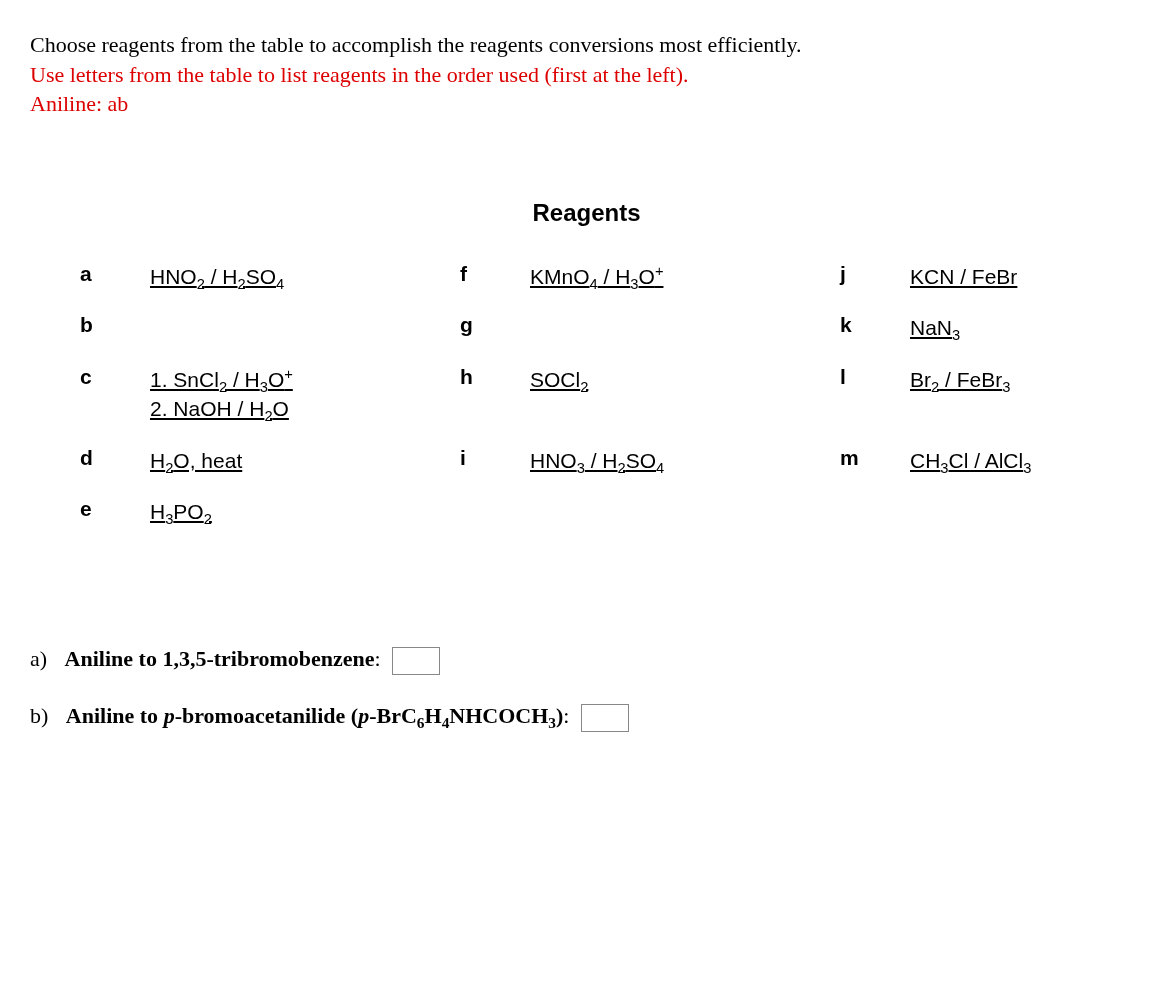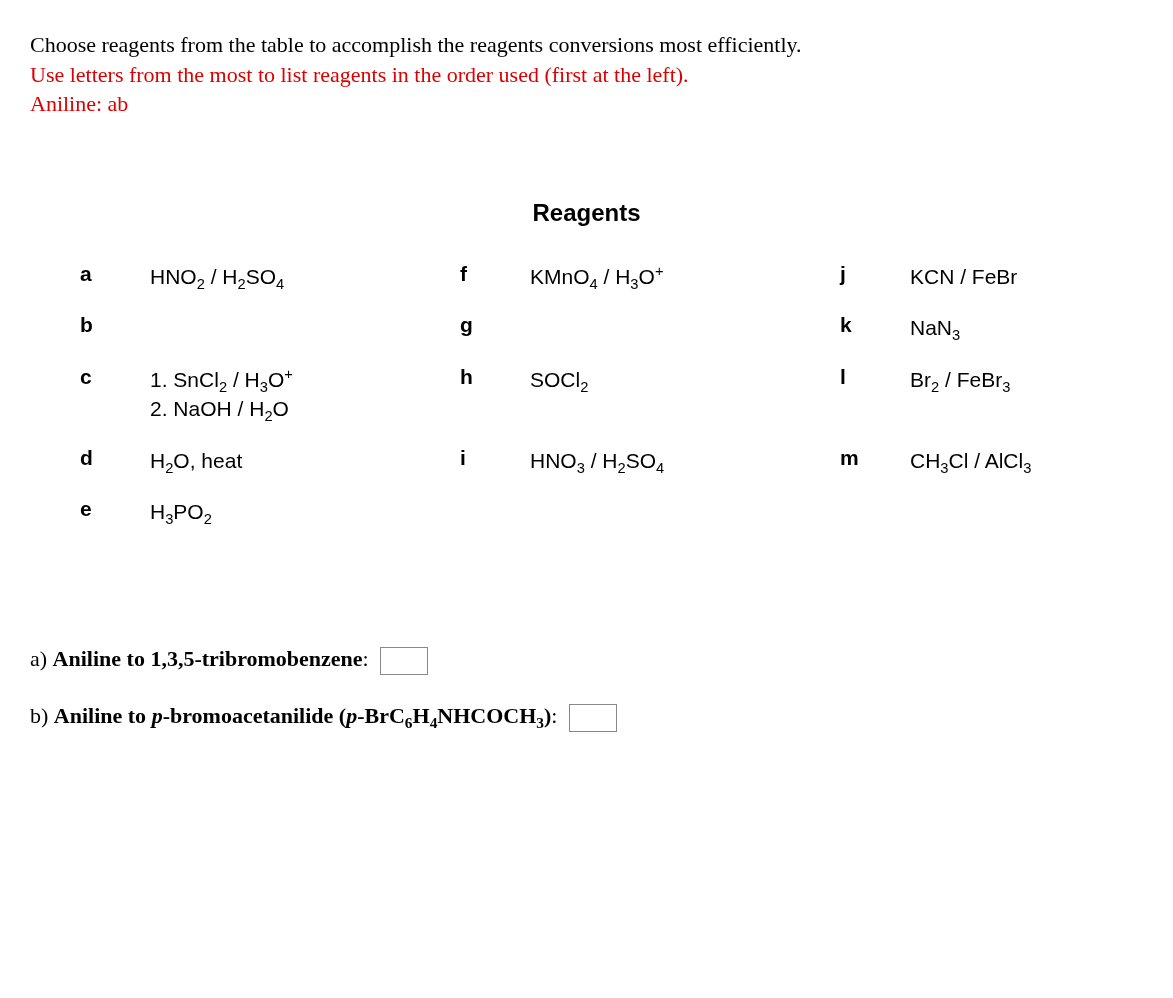--- a/index.html
+++ b/index.html
@@ -39,45 +39,46 @@
     display: flex;
     align-items: flex-start;
   }
   .reagent-letter {
     font-weight: bold;
     width: 70px;
     flex-shrink: 0;
   }
   .reagent-content {
     line-height: 1.4;
+    text-decoration: underline;
   }
   sub { font-size: 0.7em; vertical-align: sub; line-height: 0; }
   sup { font-size: 0.7em; vertical-align: super; line-height: 0; }
   .question {
     font-family: "Times New Roman", Times, serif;
     font-size: 22px;
     margin-bottom: 28px;
   }
-  .question b { font-weight: bold; }
+  .question b { font-weight: bold; margin-left: 12px; }
   .answer-box {
     display: inline-block;
     border: 1px solid #888;
     background: #fff;
     width: 42px;
     height: 24px;
     vertical-align: middle;
     margin-left: 6px;
   }
 </style>
 </head>
 <body>
 
 <div class="instructions">
   <span>Choose reagents from the table to accomplish the reagents conversions most efficiently.</span><br>
-  <span class="red">Use letters from the most to list reagents in the order used (first at the left).</span><br>
+  <span class="red">Use letters from the table to list reagents in the order used (first at the left).</span><br>
   <span class="red"><span>Aniline: </span><b>ab</b></span>
 </div>
 
 <div class="reagents-title">Reagents</div>
 
 <div class="reagent-grid">
 
   <div class="reagent-cell">
     <span class="reagent-letter">a</span>
     <span class="reagent-content">HNO<sub>2</sub> / H<sub>2</sub>SO<sub>4</sub></span>

